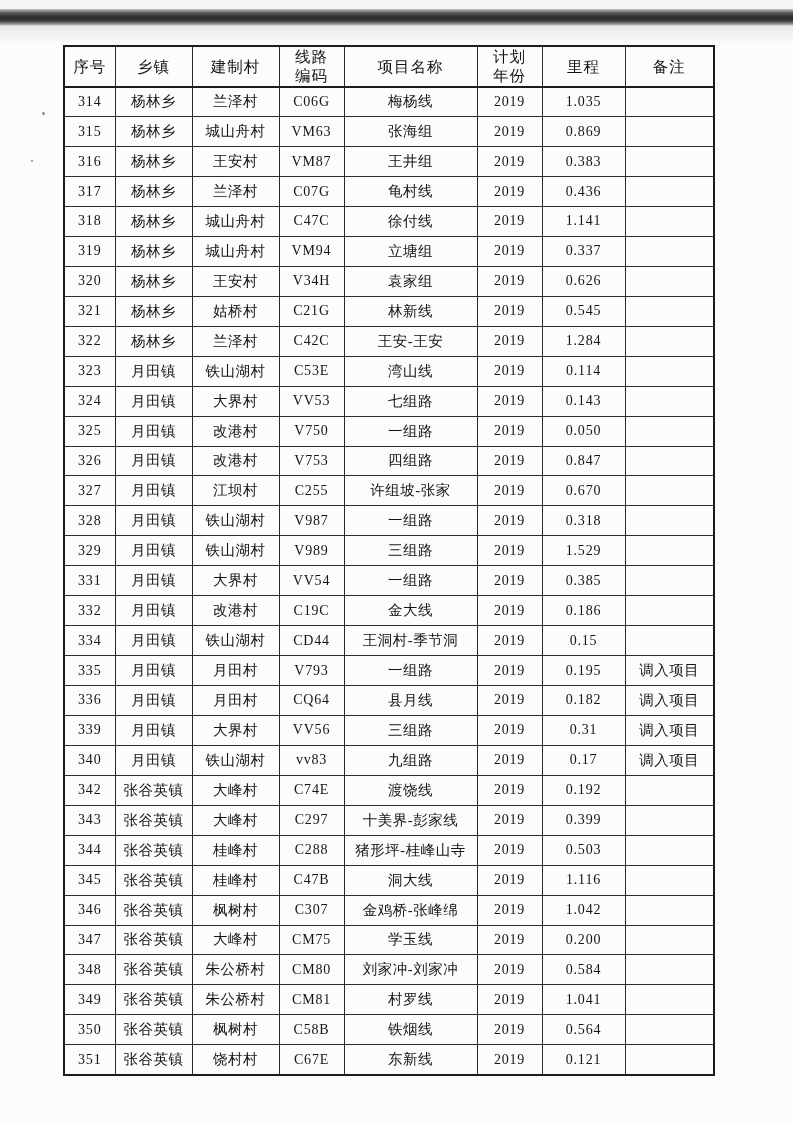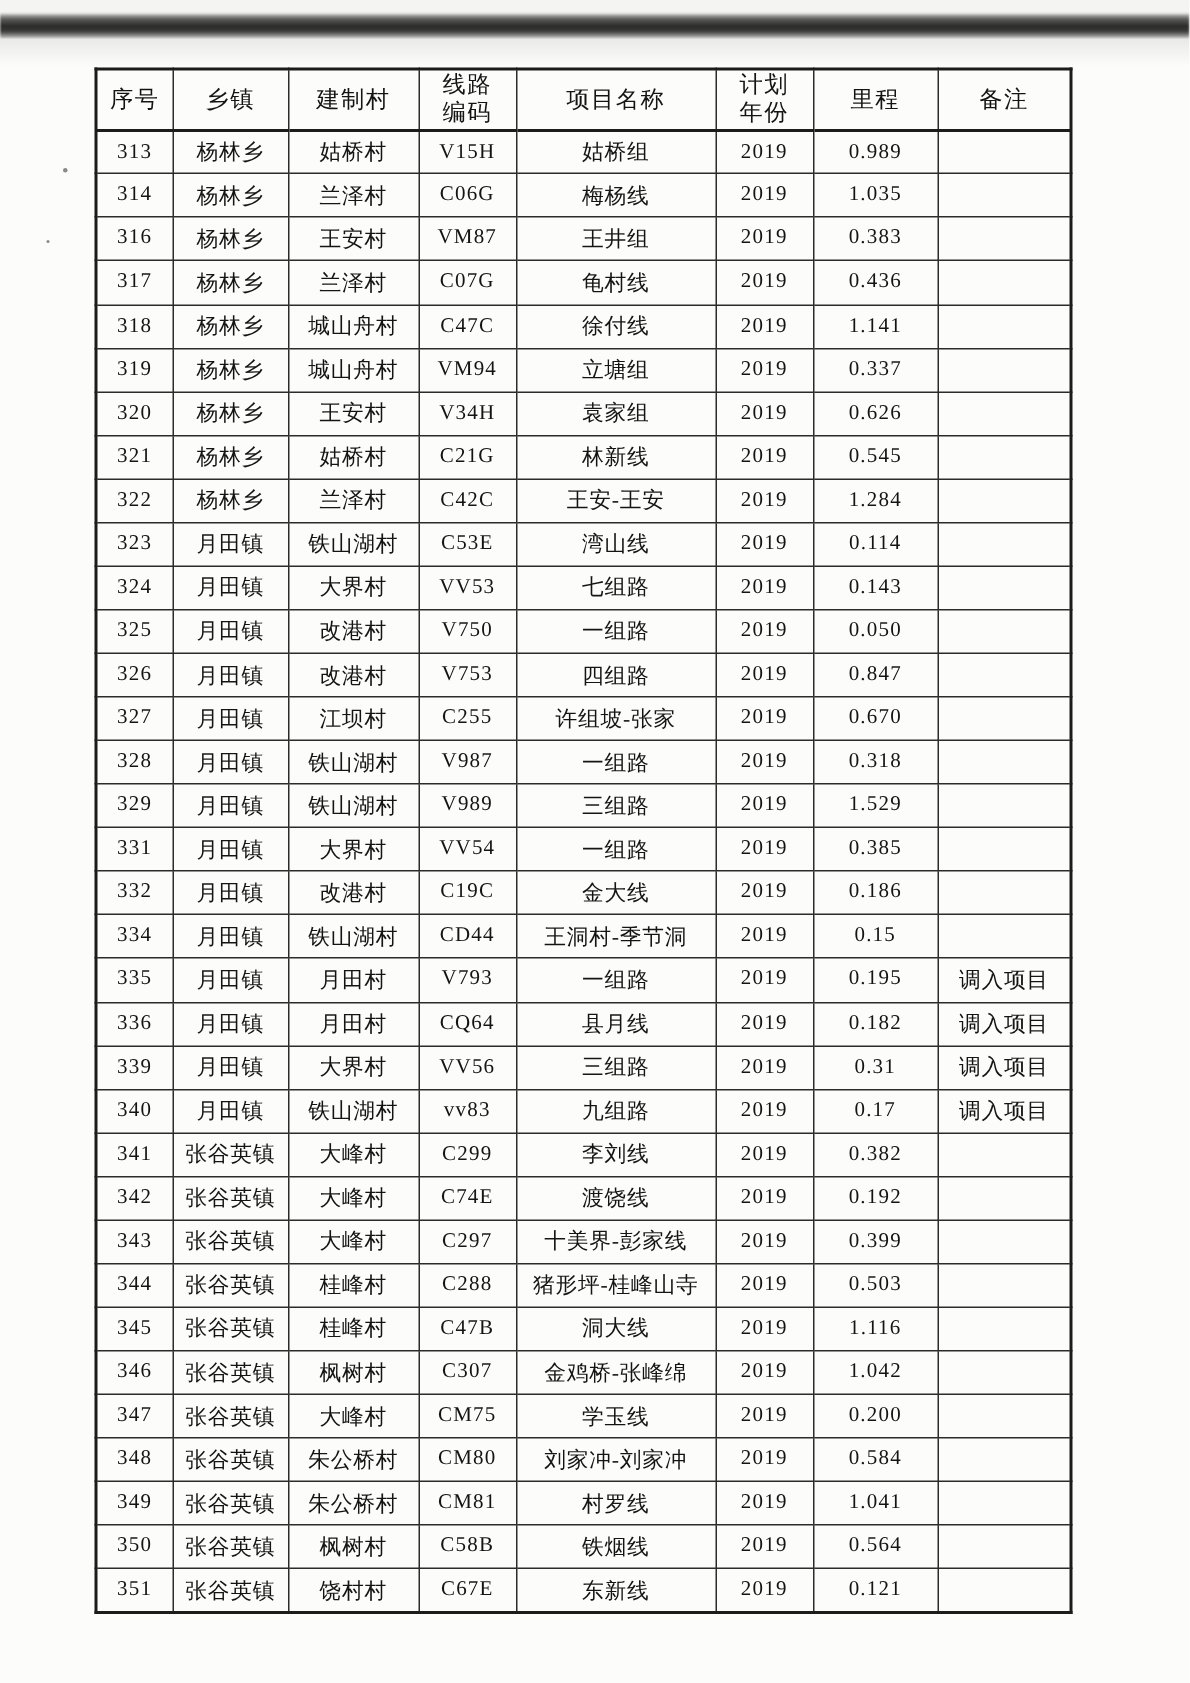--- a/index.html
+++ b/index.html
@@ -139,40 +139,40 @@
 编码</th>
         <th>项目名称</th>
         <th>计划
 年份</th>
         <th>里程</th>
         <th>备注</th>
       </tr>
     </thead>
     <tbody>
         <tr>
-          <td class="c-seq">313</td>
-          <td class="c-township">杨林乡</td>
-          <td class="c-village">姑桥村</td>
-          <td class="c-line-code">V15H</td>
-          <td class="c-project-name">姑桥组</td>
-          <td class="c-plan-year">2019</td>
-          <td class="c-mileage">0.989</td>
-          <td class="c-remark"></td>
-        </tr>
-        <tr>
           <td class="c-seq">314</td>
           <td class="c-township">杨林乡</td>
           <td class="c-village">兰泽村</td>
           <td class="c-line-code">C06G</td>
           <td class="c-project-name">梅杨线</td>
           <td class="c-plan-year">2019</td>
           <td class="c-mileage">1.035</td>
           <td class="c-remark"></td>
         </tr>
         <tr>
+          <td class="c-seq">315</td>
+          <td class="c-township">杨林乡</td>
+          <td class="c-village">城山舟村</td>
+          <td class="c-line-code">VM63</td>
+          <td class="c-project-name">张海组</td>
+          <td class="c-plan-year">2019</td>
+          <td class="c-mileage">0.869</td>
+          <td class="c-remark"></td>
+        </tr>
+        <tr>
           <td class="c-seq">316</td>
           <td class="c-township">杨林乡</td>
           <td class="c-village">王安村</td>
           <td class="c-line-code">VM87</td>
           <td class="c-project-name">王井组</td>
           <td class="c-plan-year">2019</td>
           <td class="c-mileage">0.383</td>
           <td class="c-remark"></td>
         </tr>
         <tr>
@@ -367,30 +367,20 @@
         </tr>
         <tr>
           <td class="c-seq">340</td>
           <td class="c-township">月田镇</td>
           <td class="c-village">铁山湖村</td>
           <td class="c-line-code">vv83</td>
           <td class="c-project-name">九组路</td>
           <td class="c-plan-year">2019</td>
           <td class="c-mileage">0.17</td>
           <td class="c-remark">调入项目</td>
-        </tr>
-        <tr>
-          <td class="c-seq">341</td>
-          <td class="c-township">张谷英镇</td>
-          <td class="c-village">大峰村</td>
-          <td class="c-line-code">C299</td>
-          <td class="c-project-name">李刘线</td>
-          <td class="c-plan-year">2019</td>
-          <td class="c-mileage">0.382</td>
-          <td class="c-remark"></td>
         </tr>
         <tr>
           <td class="c-seq">342</td>
           <td class="c-township">张谷英镇</td>
           <td class="c-village">大峰村</td>
           <td class="c-line-code">C74E</td>
           <td class="c-project-name">渡饶线</td>
           <td class="c-plan-year">2019</td>
           <td class="c-mileage">0.192</td>
           <td class="c-remark"></td>

